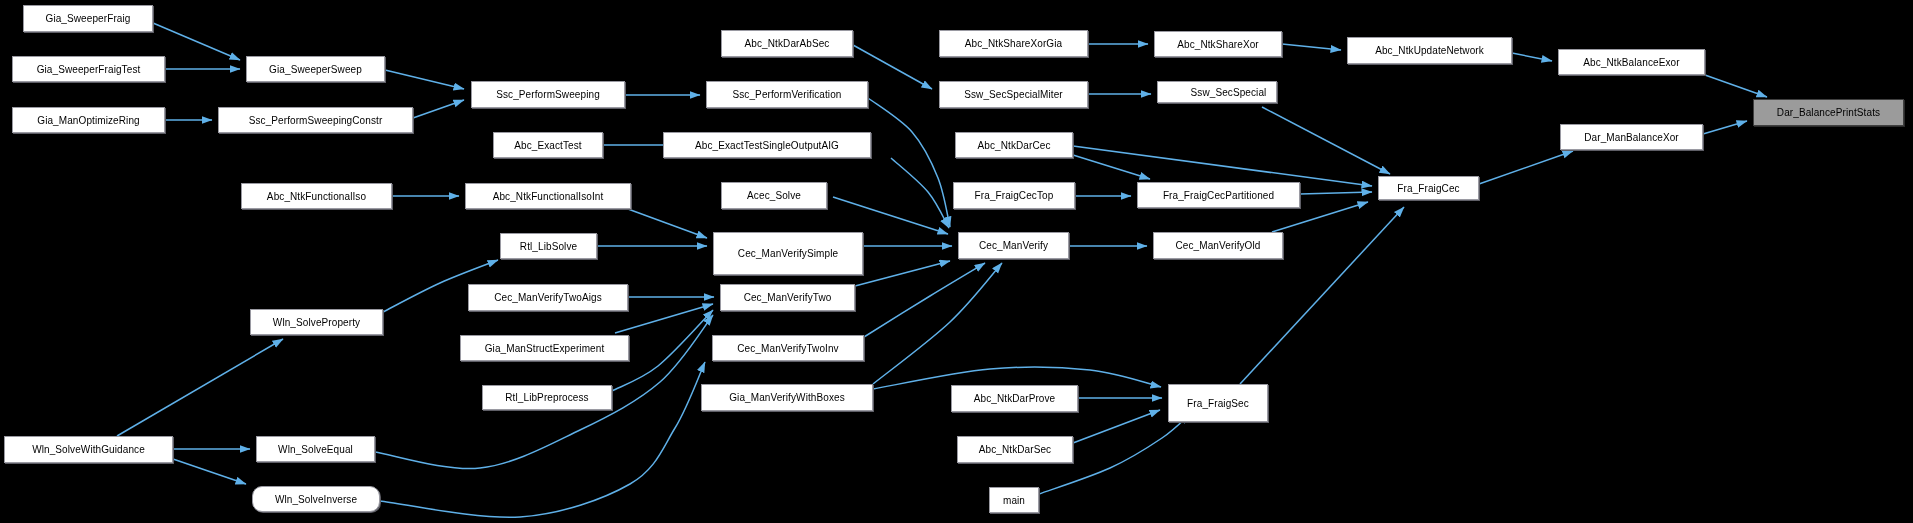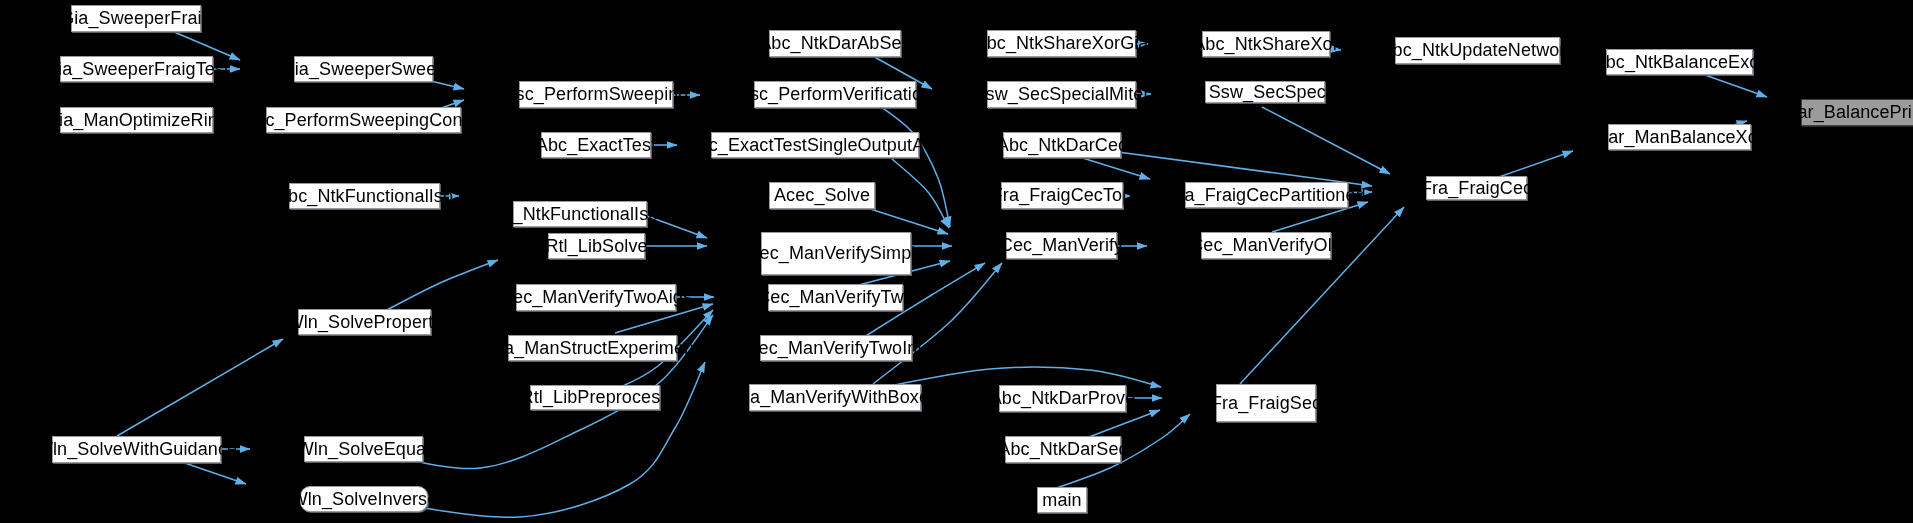--- a/index.html
+++ b/index.html
@@ -1,22 +1,22 @@
 <!DOCTYPE html>
 <html><head>
 <meta charset="utf-8">
 <style>
   html,body{margin:0;padding:0;background:#000;}
   #canvas{position:relative;width:1913px;height:523px;background:#000;overflow:hidden;
           font-family:"Liberation Sans","DejaVu Sans",sans-serif;}
   #edge-layer{position:absolute;left:0;top:0;pointer-events:none;}
   .gnode{position:absolute;display:flex;align-items:center;justify-content:center;
          background:#ffffff;border:1px solid #9a9aa2;box-shadow:1px 1px 0 #5e5e66;
-         color:#000;font-size:18px;white-space:nowrap;box-sizing:border-box;
-         letter-spacing:0.1px;margin-left:48px;}
+         color:#000;font-size:10px;white-space:nowrap;box-sizing:border-box;
+         letter-spacing:0.1px;}
   .gnode.hl{background:#9b9b9b;border:1.5px solid #3f3f3f;box-shadow:1px 1px 0 #2a2a2a;}
 </style>
 </head>
 <body>
 
 <div id="canvas" style="background: rgb(0, 0, 0);">
   <svg id="edge-layer" width="1913" height="523" viewBox="0 0 1913 523">
     <defs>
       <marker id="arrow" markerUnits="userSpaceOnUse" markerWidth="12" markerHeight="9" refX="10.5" refY="4" orient="auto">
         <path d="M0,0 L11,4 L0,8 z" fill="#5fb0e8"></path>
@@ -73,21 +73,21 @@
   </svg>
   <div id="node-layer">
       <div class="gnode" style="left: 23px; top: 5px; width: 130px; height: 27px;">Gia_SweeperFraig</div>
       <div class="gnode" style="left: 12px; top: 56px; width: 153px; height: 26px;">Gia_SweeperFraigTest</div>
       <div class="gnode" style="left: 12px; top: 107px; width: 153px; height: 26px;">Gia_ManOptimizeRing</div>
       <div class="gnode" style="left: 246px; top: 56px; width: 139px; height: 26px;">Gia_SweeperSweep</div>
       <div class="gnode" style="left: 218px; top: 107px; width: 195px; height: 26px;">Ssc_PerformSweepingConstr</div>
       <div class="gnode" style="left: 471px; top: 81px; width: 154px; height: 27px;">Ssc_PerformSweeping</div>
       <div class="gnode" style="left: 493px; top: 132px; width: 110px; height: 26px;">Abc_ExactTest</div>
       <div class="gnode" style="left: 241px; top: 183px; width: 151px; height: 26px;">Abc_NtkFunctionalIso</div>
-      <div class="gnode" style="left: 465px; top: 201px; width: 134px; height: 26px;">Abc_NtkFunctionalIsoInt</div>
+      <div class="gnode" style="left: 465px; top: 183px; width: 166px; height: 26px;">Abc_NtkFunctionalIsoInt</div>
       <div class="gnode" style="left: 500px; top: 233px; width: 97px; height: 26px;">Rtl_LibSolve</div>
       <div class="gnode" style="left: 721px; top: 30px; width: 132px; height: 27px;">Abc_NtkDarAbSec</div>
       <div class="gnode" style="left: 706px; top: 81px; width: 162px; height: 27px;">Ssc_PerformVerification</div>
       <div class="gnode" style="left: 663px; top: 132px; width: 208px; height: 26px;">Abc_ExactTestSingleOutputAIG</div>
       <div class="gnode" style="left: 721px; top: 182px; width: 106px; height: 27px;">Acec_Solve</div>
       <div class="gnode" style="left: 713px; top: 232px; width: 150px; height: 43px;">Cec_ManVerifySimple</div>
       <div class="gnode" style="left: 939px; top: 30px; width: 149px; height: 27px;">Abc_NtkShareXorGia</div>
       <div class="gnode" style="left: 939px; top: 81px; width: 149px; height: 27px;">Ssw_SecSpecialMiter</div>
       <div class="gnode" style="left: 955px; top: 132px; width: 118px; height: 26px;">Abc_NtkDarCec</div>
       <div class="gnode" style="left: 953px; top: 182px; width: 122px; height: 27px;">Fra_FraigCecTop</div>

